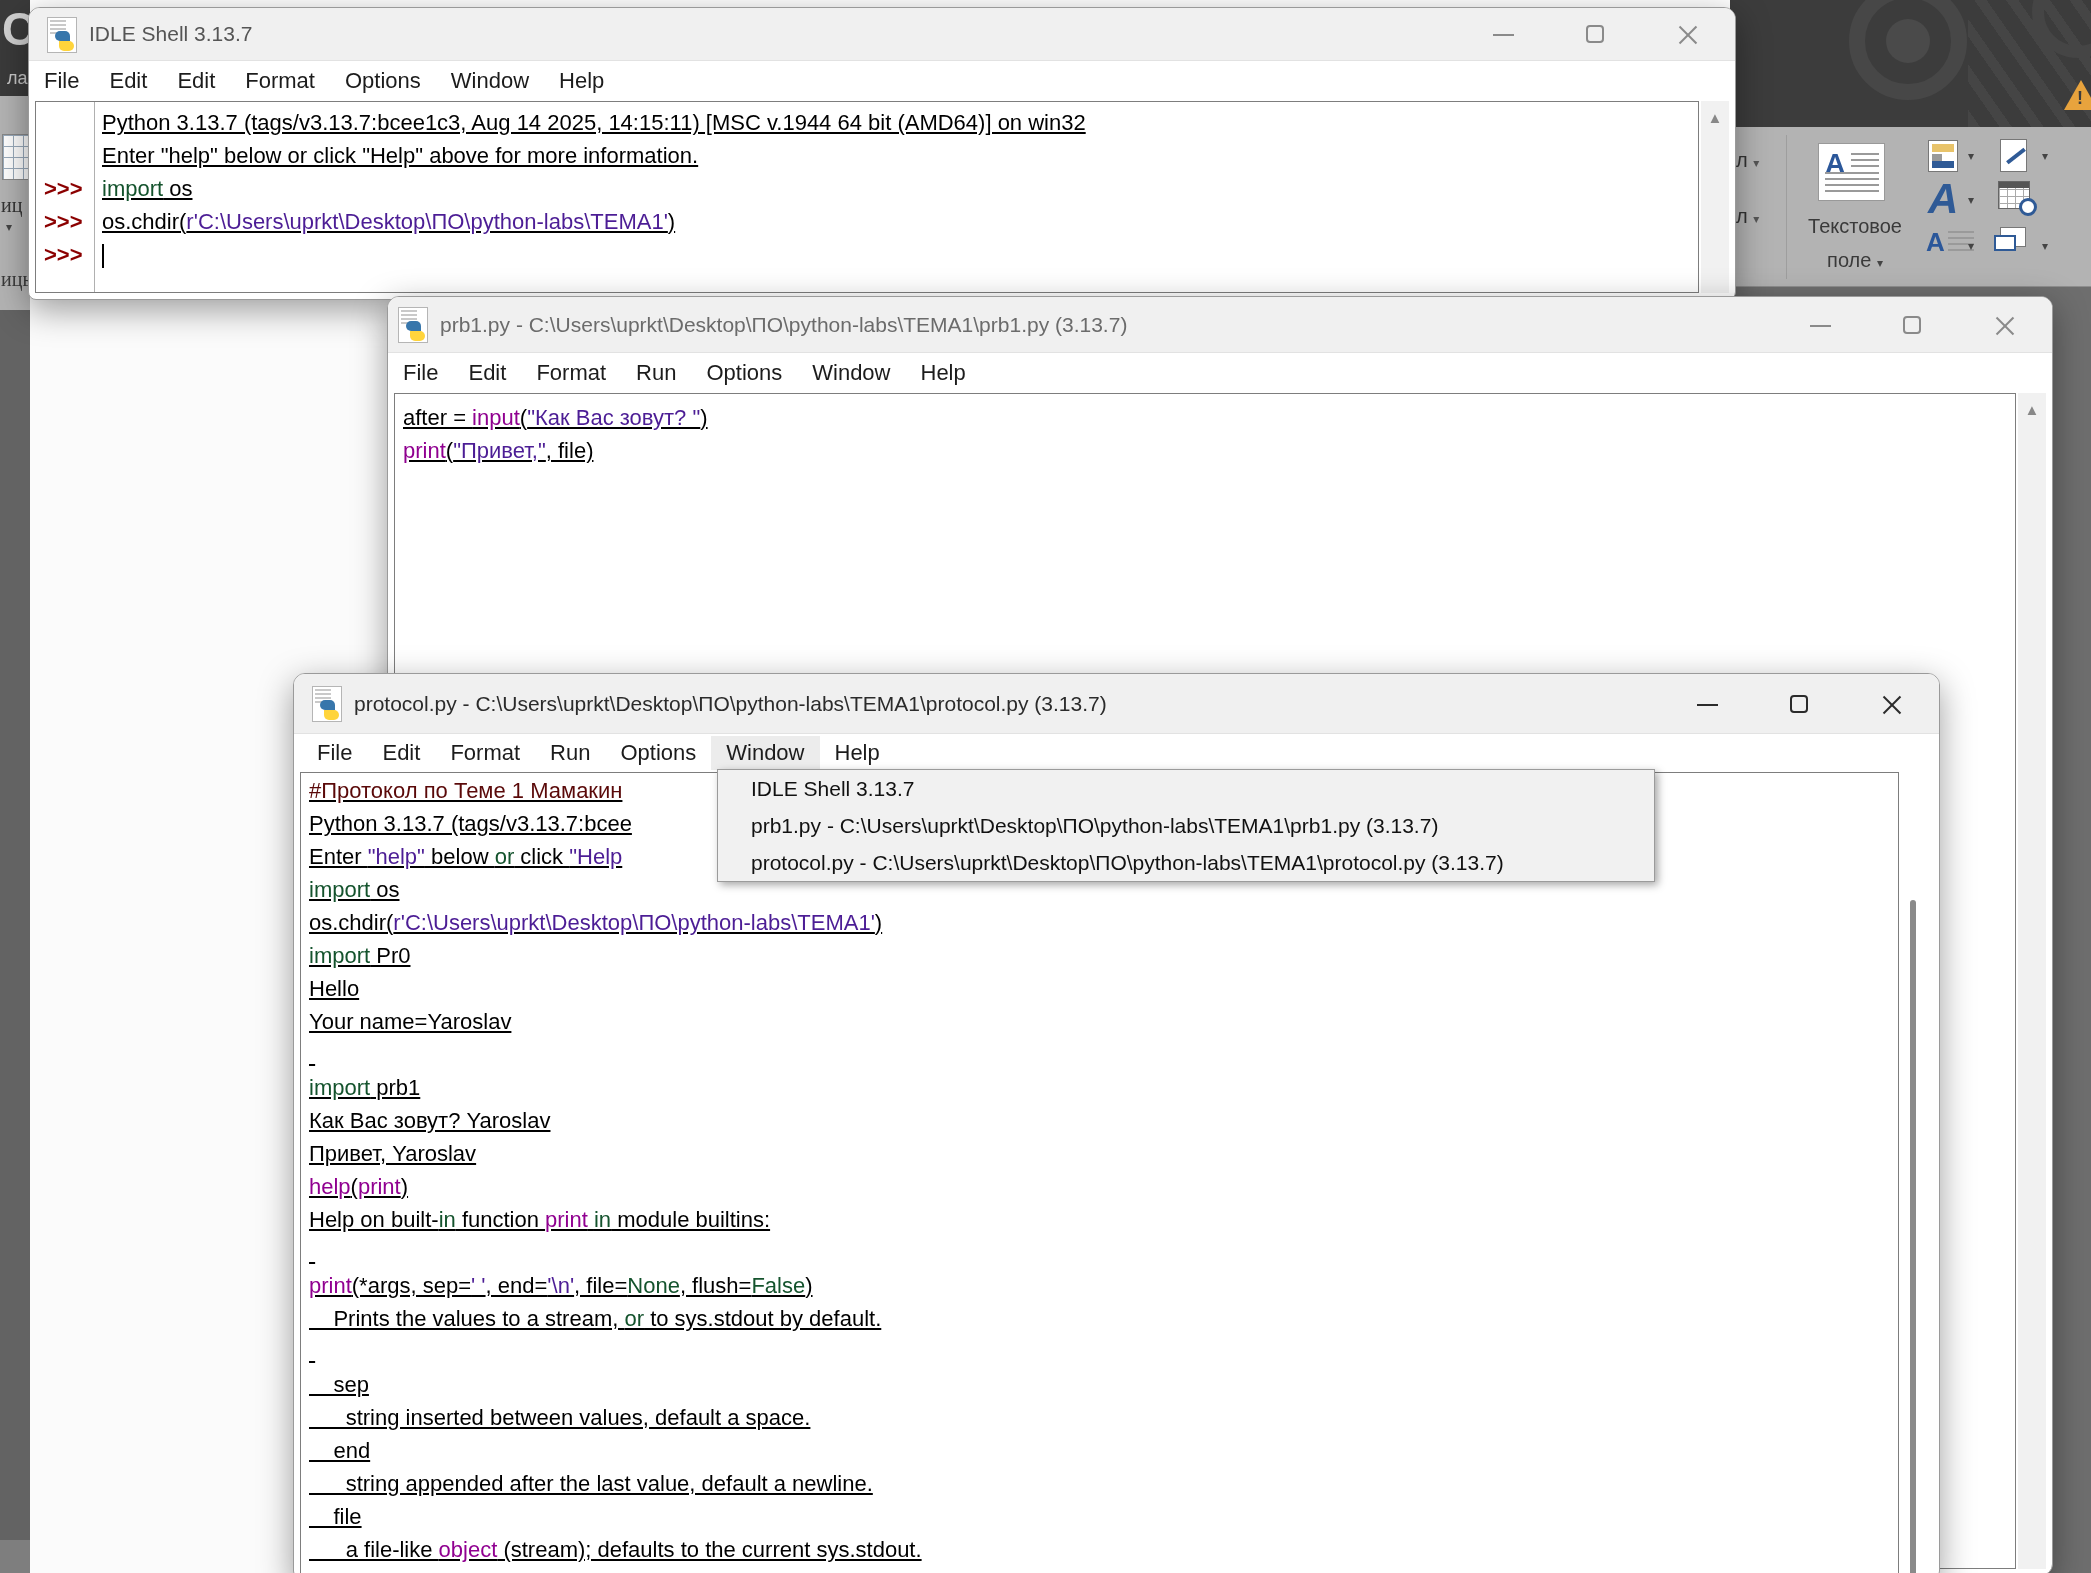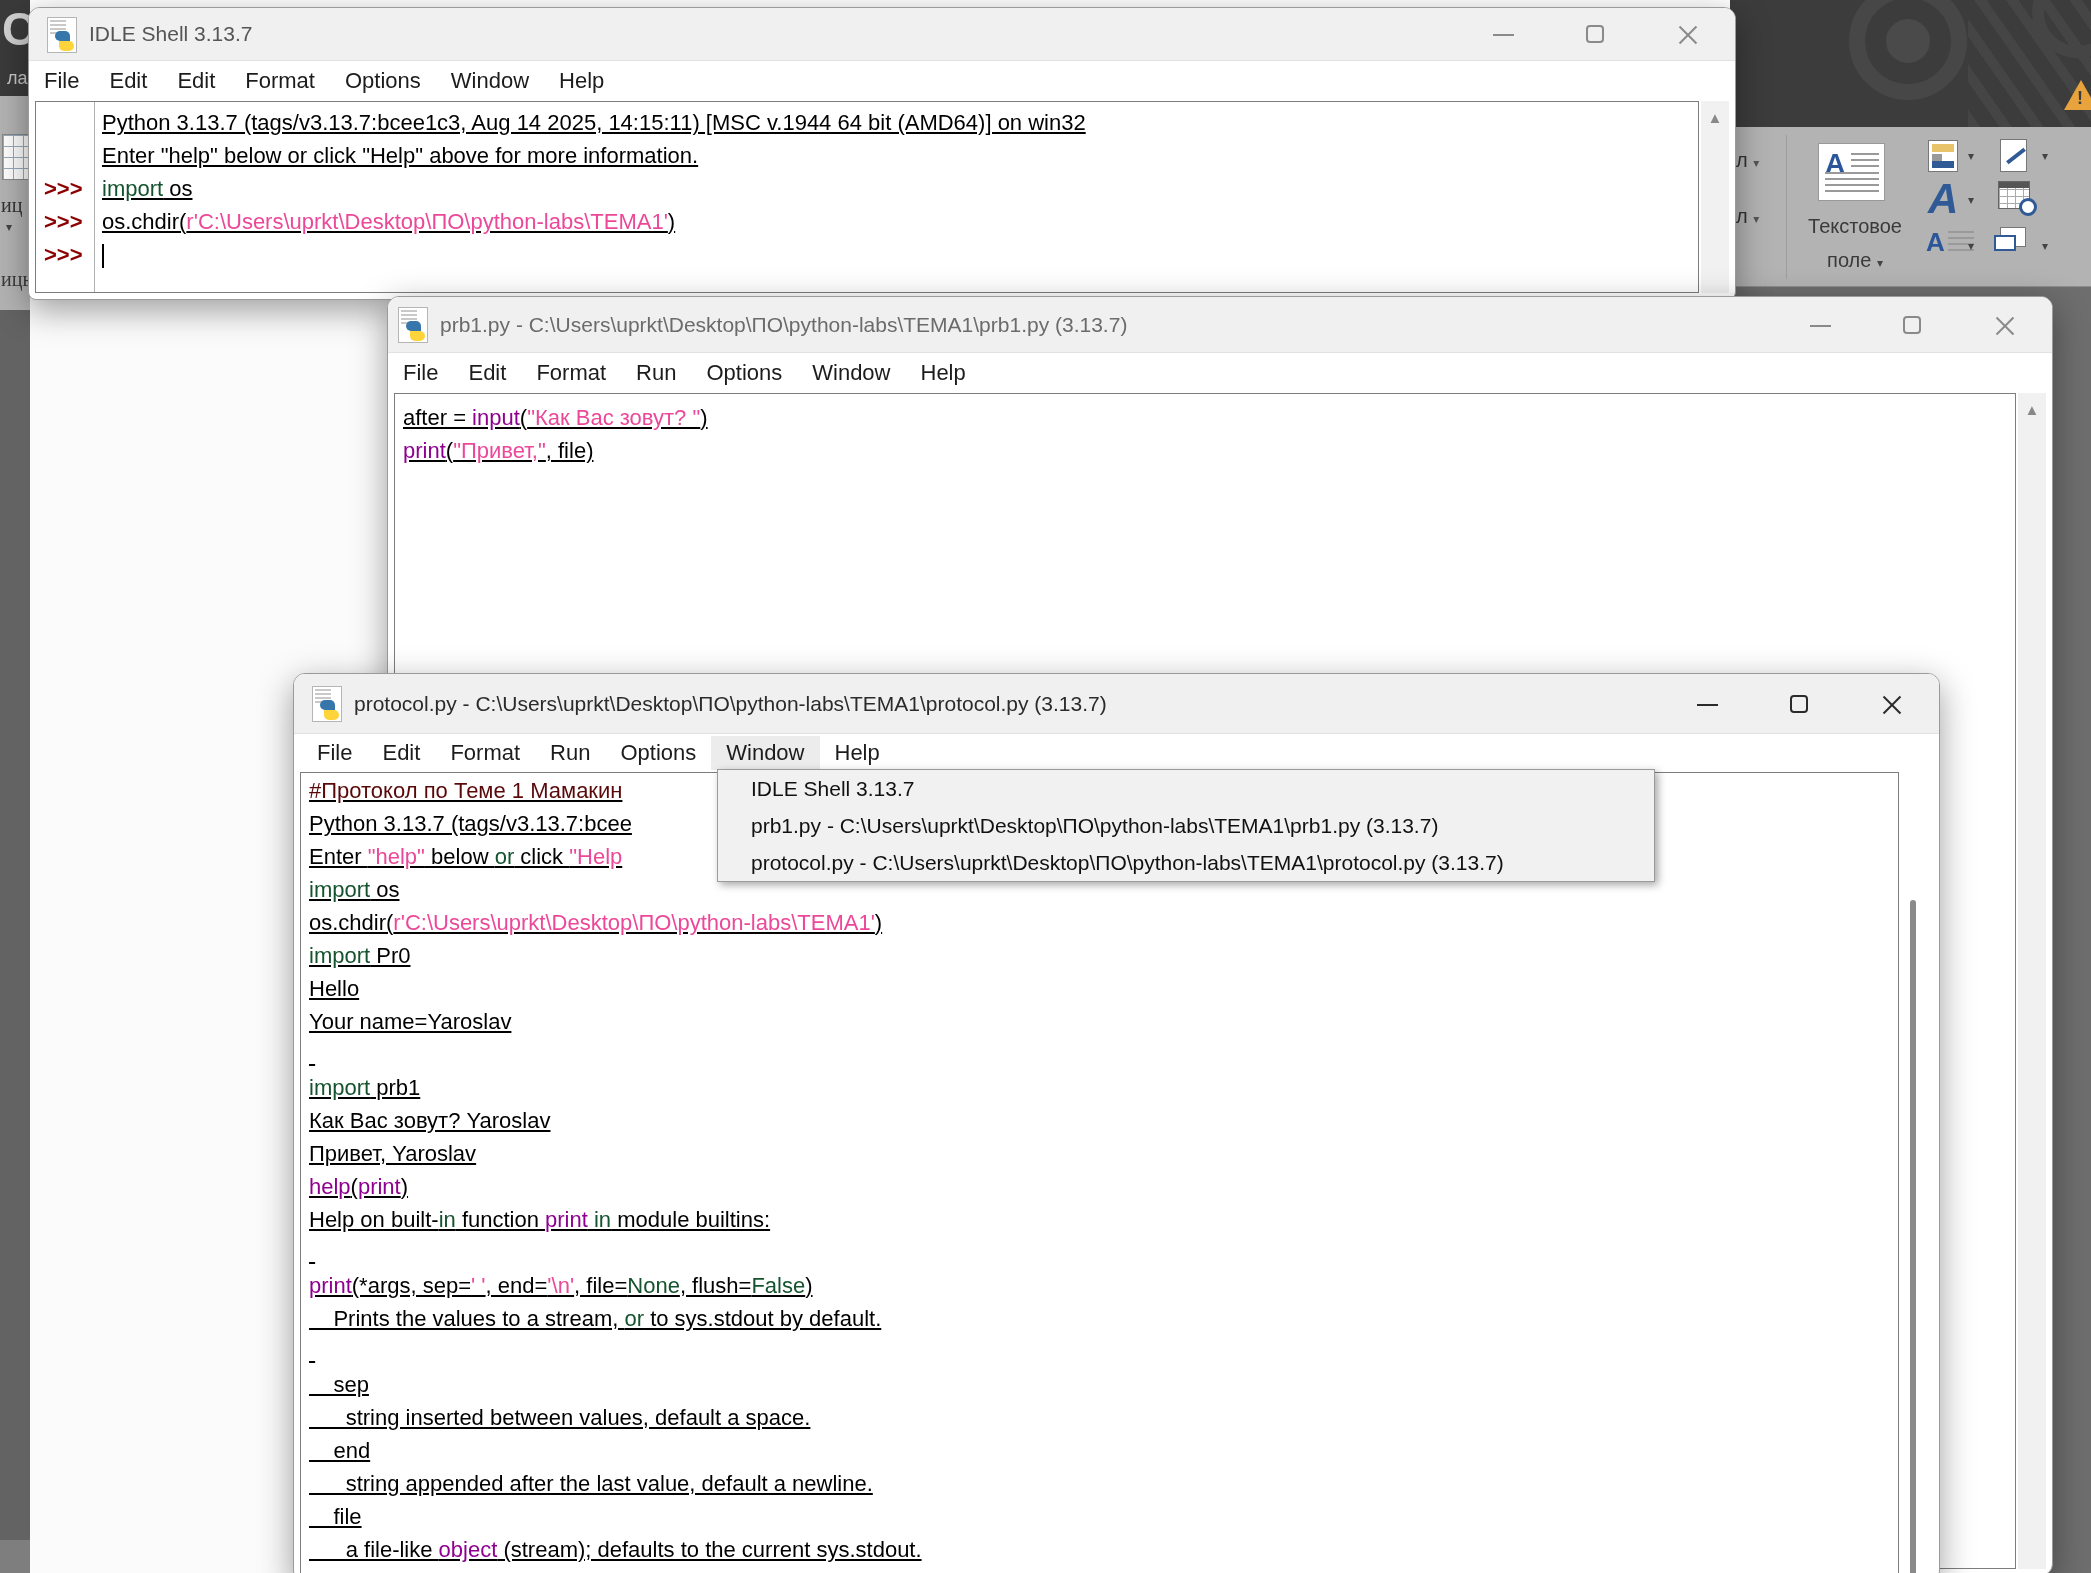--- a/index.html
+++ b/index.html
@@ -88,21 +88,21 @@
   .scrollcol { position:absolute; top:0; bottom:0; width:28px; background:#f1f1f1; }
   .scrollcol .up { position:absolute; top:8px; left:0; right:0; text-align:center; color:#888; font-size:15px; }
   .code { position:absolute; font-size:22px; line-height:33px; white-space:pre; }
   .ln { height:33px; white-space:pre;text-decoration:underline; }
   .gutter { position:absolute; font-size:22px; line-height:33px; font-weight:bold; }
   .gutter .item { display:block; height:33px; color:#8b0000; white-space:pre; }
   .gut-sep { position:absolute; top:0; bottom:0; width:1px; background:#b0b0b0; }
 
   .tok-pl  { color:#000; }
   .tok-kw  { color:#14532d; }
-  .tok-str { color:#ec4899;margin-top:20px; }
+  .tok-str { color:#4c1d95;margin-top:20px; }
   .tok-bi  { color:#900090; }
   .tok-com { color:#5a0909; }
   .tok-caret { display:inline-block; width:0; height:24px; border-left:2px solid #000; vertical-align:middle; }
 
   
   #shell-win { left:28px; top:7px; width:1708px; height:293px; border-radius:12px 12px 8px 8px; }
   #shell-win .titlebar { height:53px; }
   #shell-win .title-ico { left:18px; top:9px; }
   #shell-win .title-text { left:60px; top:14px; color:#555; }
   #shell-win .menubar { height:40px; }

